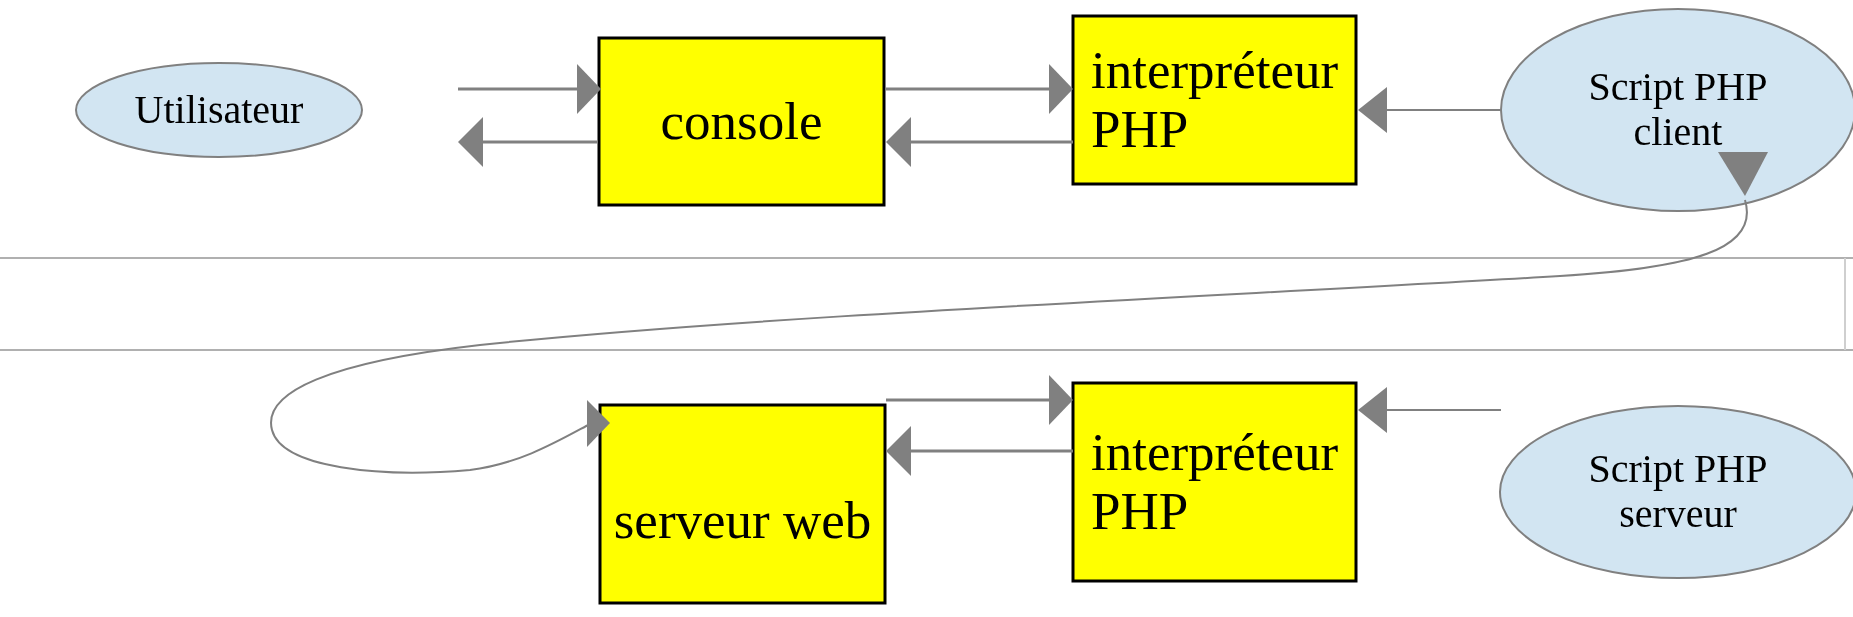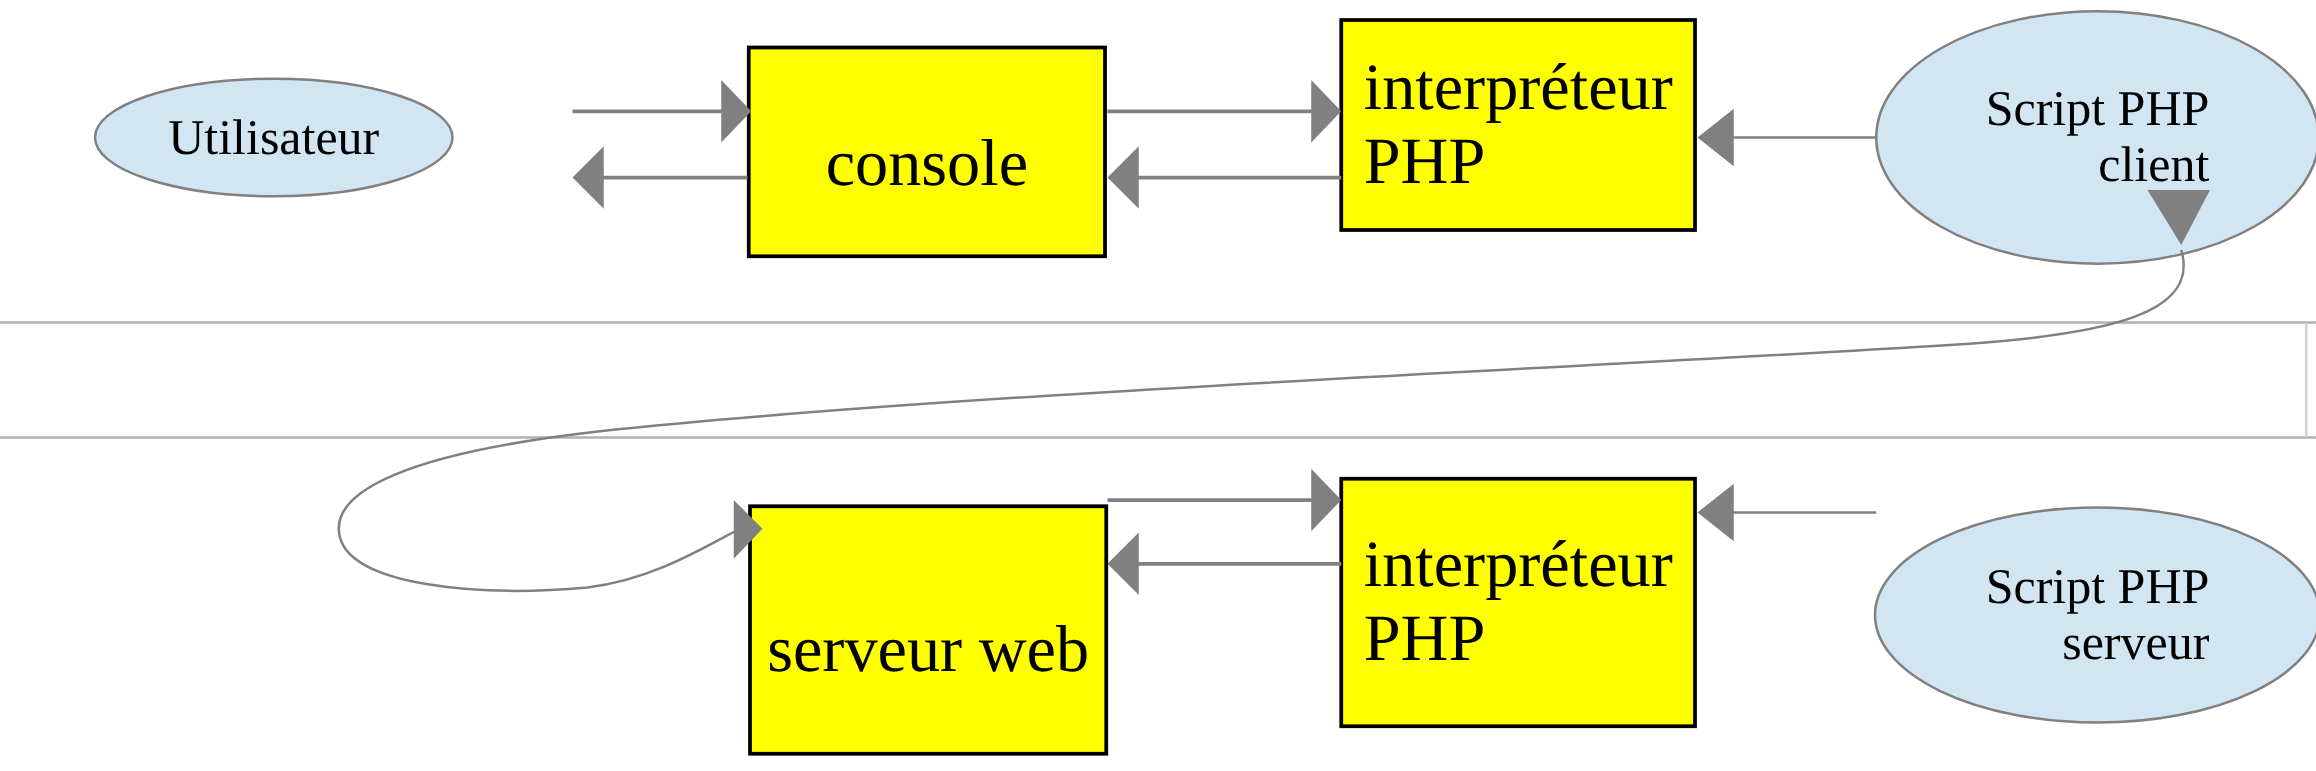--- a/index.html
+++ b/index.html
@@ -7,21 +7,21 @@
   body{
     font-family:"Liberation Serif","DejaVu Serif",serif;
     width:1853px;height:617px;overflow:hidden;
   }
   #stage{position:relative;width:1853px;height:617px;background:#fff;}
   svg#diagram{position:absolute;left:0;top:0;width:1853px;height:617px;}
 
   .node-label{
     position:absolute;
     display:flex;align-items:center;justify-content:center;
-    text-align:right;
+    text-align:center;
     color:#000;
     font-family:"Liberation Serif","DejaVu Serif",serif;
     pointer-events:none;
     white-space:pre-line;
   }
   .box-label{font-size:53px;line-height:1.12;}
   .ellipse-label{font-size:40px;line-height:1.12;}
 </style>
 </head>
 <body>
@@ -98,21 +98,21 @@
 
       <polygon points="1718,152 1768,152 1745,196" fill="#808080"></polygon>
 
       <polygon points="1117,0 1117,0 1117,0" fill="none"></polygon>
       <polygon points="587,400 587,447 610,423" fill="#808080"></polygon>
     </g>
   </svg>
 
   <div class="node-label ellipse-label" style="left:76px;top:63px;width:286px;height:94px;">Utilisateur</div>
 
-  <div class="node-label box-label" style="left:599px;top:38px;width:285px;height:167px;margin-top:10px;">console</div>
+  <div class="node-label box-label" style="left:599px;top:38px;width:285px;height:167px;">console</div>
 
   <div class="node-label box-label" style="left:1073px;top:16px;width:283px;height:168px;justify-content:flex-start;padding-left:18px;box-sizing:border-box;text-align:left;">interpréteur
 PHP</div>
 
   <div class="node-label ellipse-label" style="left:1501px;top:9px;width:354px;height:202px;">Script PHP
 client</div>
 
   <div class="node-label box-label" style="left:600px;top:405px;width:285px;height:231px;">serveur web</div>
 
   <div class="node-label box-label" style="left:1073px;top:383px;width:283px;height:198px;justify-content:flex-start;padding-left:18px;box-sizing:border-box;text-align:left;">interpréteur

